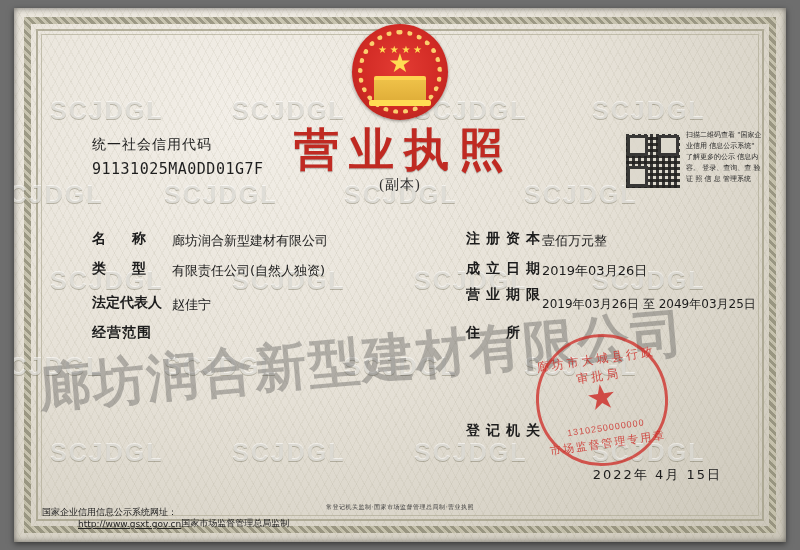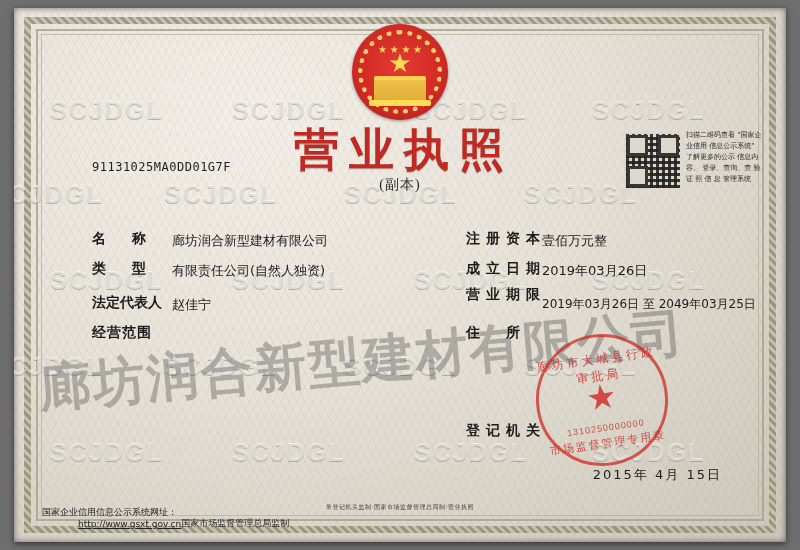--- a/index.html
+++ b/index.html
@@ -137,21 +137,21 @@
     left: 78px; top: 128px;
     font-family: "DejaVu Sans", "Liberation Sans", sans-serif;
     font-size: 14px;
     color: #1e1e1e;
     letter-spacing: 1px;
   }
   .code-value {
     position: absolute;
     left: 78px; top: 152px;
     font-family: "DejaVu Sans Mono", "Liberation Mono", monospace;
-    font-size: 12px;
+    font-size: 15px;
     color: #1e1e1e;
     letter-spacing: .5px;
   }
   
   .qr {
     position: absolute;
     right: 104px;
     top: 124px;
     width: 54px; height: 54px;
     background:
@@ -328,20 +328,21 @@
       <div class="gear"></div>
       <div class="stars-small">★ ★ ★ ★</div>
       <div class="star">★</div>
       <div class="gate"></div>
       <div class="base"></div>
     </div>
 
     <div class="title">营业执照</div>
     <div class="subtitle">(副本)</div>
 
+    <div class="code-label">统一社会信用代码</div>
     <div class="code-value">91131025MA0DD01G7F</div>
 
     <div class="qr">
       <span class="q1"></span>
       <span class="q2"></span>
       <span class="q3"></span>
     </div>
     <div class="qr-note">扫描二维码查看
 "国家企业信用
 信息公示系统"
@@ -378,21 +379,21 @@
     <div class="reg-auth">登记机关</div>
 
     <div class="seal">
       <div class="seal-top">廊坊市大城县行政审批局</div>
       <div class="seal-star">★</div>
       <div class="seal-code">1310250000000</div>
       <div class="seal-bottom">市场监督管理专用章</div>
     </div>
 
     <div class="date-line">
-      <span>2015</span><span>年</span>
+      <span>2022</span><span>年</span>
       <span>4</span><span>月</span>
       <span>15</span><span>日</span>
     </div>
 
     <div class="micro">常登记机关监制·国家市场监督管理总局制·营业执照</div>
 
     <div class="footer">
       <div class="footer-left">
         <span>国家企业信用信息公示系统网址：</span><br>
         <span class="url">http://www.gsxt.gov.cn</span>

